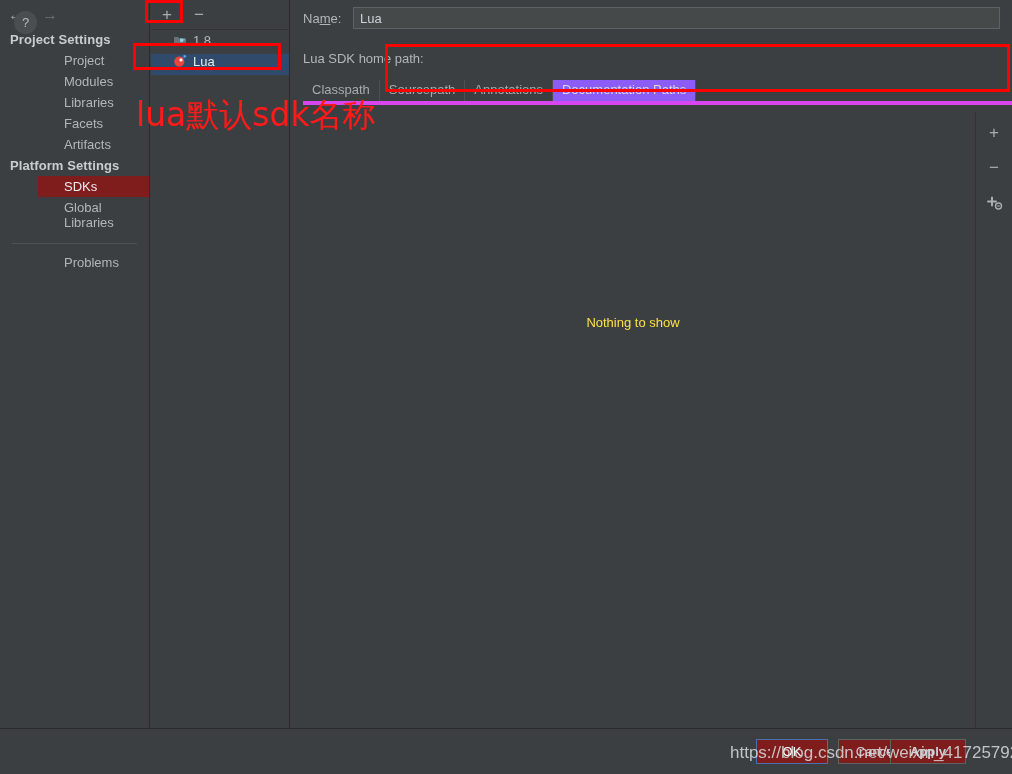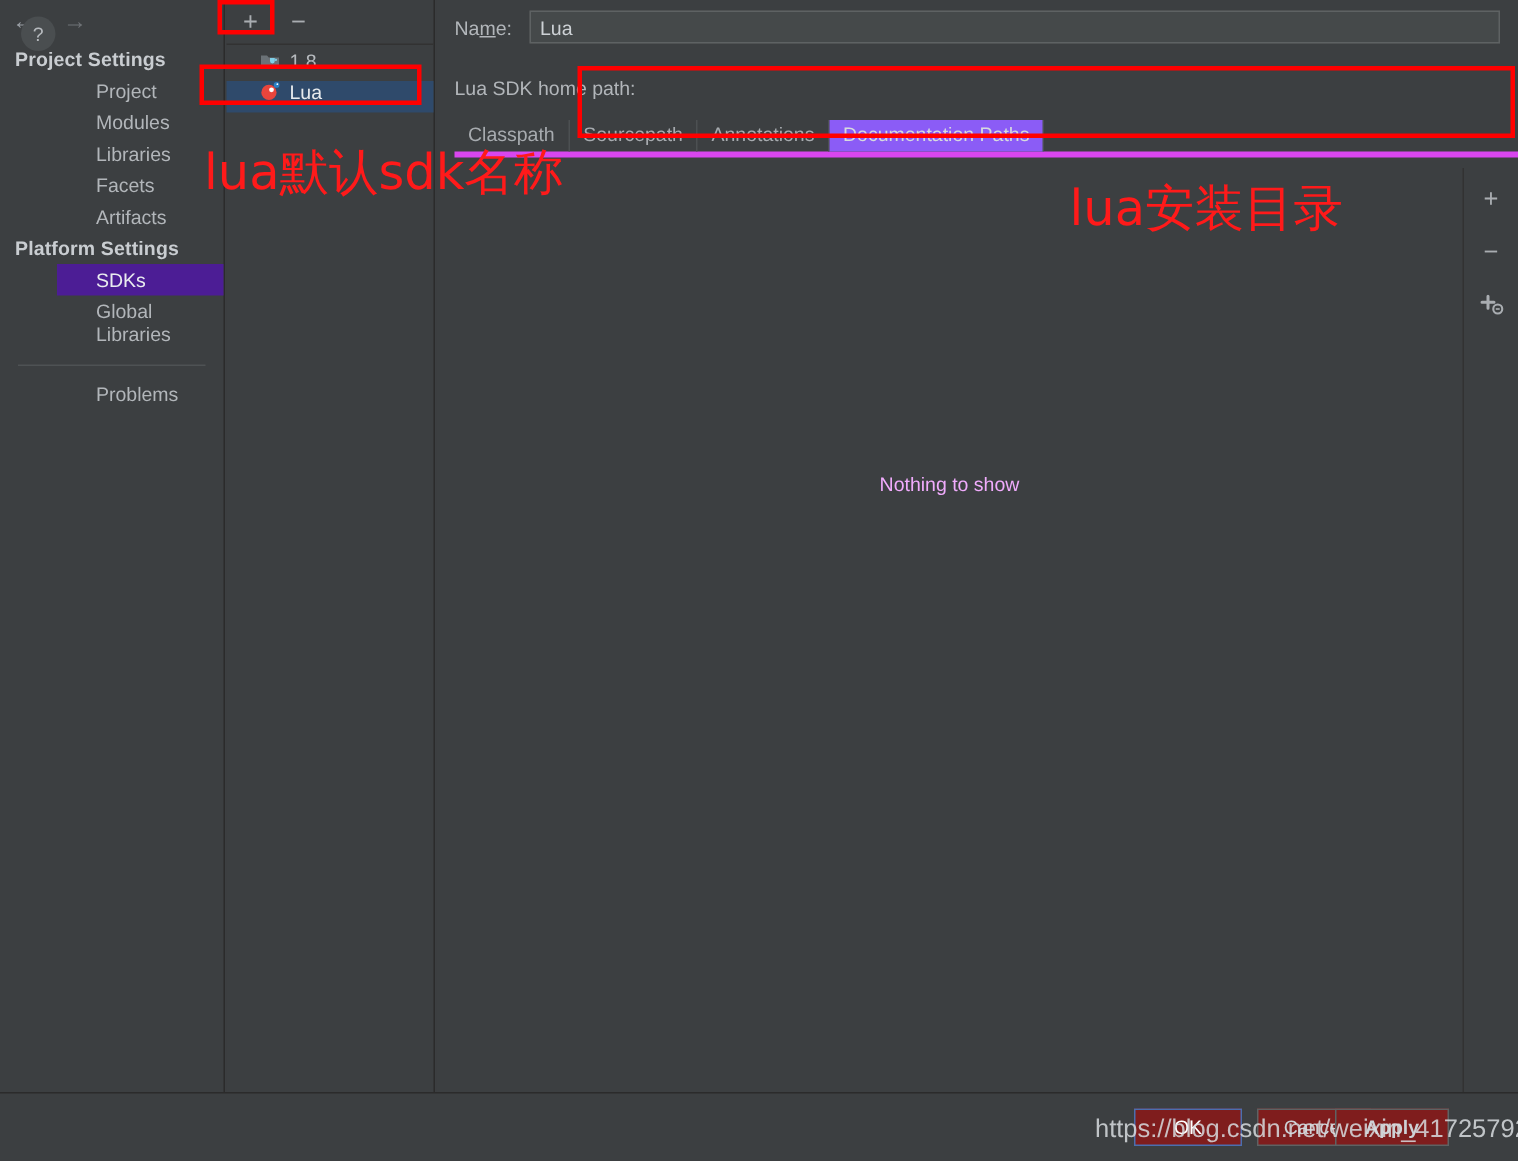--- a/index.html
+++ b/index.html
@@ -53,21 +53,21 @@
     font-size: 13px;
     letter-spacing: .1px;
   }
   .tree-item {
     padding: 3px 0 3px 26px;
     color: #b2b6ba;
     font-size: 13px;
     margin-left: 38px;
   }
   .tree-item.selected {
-    background: #4c1d95;
+    background: #7f1d1d;
     color: #e9ecef;
   }
   .sidebar-sep {
     height: 1px;
     background: #4e5254;
     margin: 10px 12px 8px 12px;
   }
 
   
   #sdk-col {
@@ -185,21 +185,21 @@
   }
   #content-main {
     flex: 1;
     position: relative;
     border-right: 1px solid #323232;
   }
   #nothing {
     position: absolute;
     left: 0; right: 0; top: 203px;
     text-align: center;
-    color: #f0abfc;
+    color: #fde047;
     font-size: 13px;
   }
   #right-toolbar {
     width: 36px;
     display: flex;
     flex-direction: column;
     align-items: center;
     padding-top: 9px;
     gap: 13px;
   }
@@ -379,17 +379,16 @@
 
   <div class="dlg-btn primary" id="btn-ok">OK</div>
   <div class="dlg-btn" id="btn-cancel">Cancel</div>
   <div class="dlg-btn" id="btn-apply">Apply</div>
 
   <div class="red-box" style="left:145px; top:0px; width:38px; height:23px;"></div>
   <div class="red-box" style="left:133px; top:43px; width:148px; height:27px;"></div>
   <div class="red-box" style="left:385px; top:44px; width:625px; height:48px;"></div>
 
   <div class="red-text" style="left:136px; top:93px;">lua默认sdk名称</div>
-  <div class="red-text" style="left:713px; top:117px;">lua安装目录</div>
 
   <div id="watermark">https://blog.csdn.net/weixin_41725792</div>
 
 </div>
 
 </body></html>

